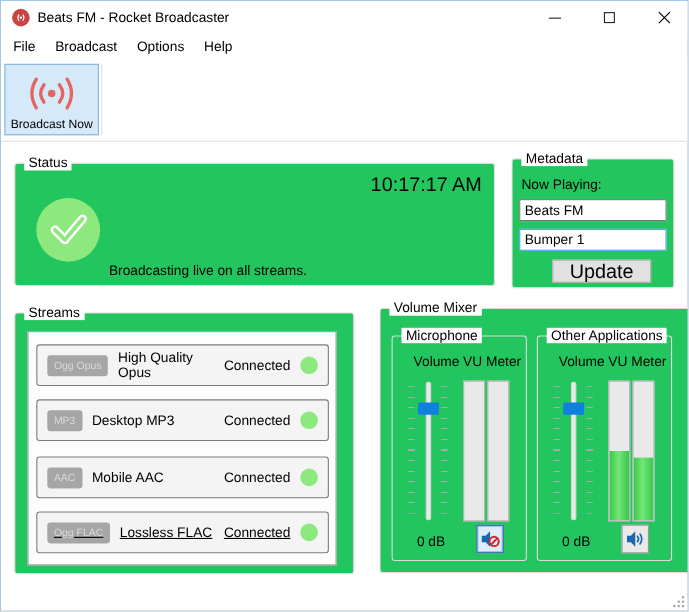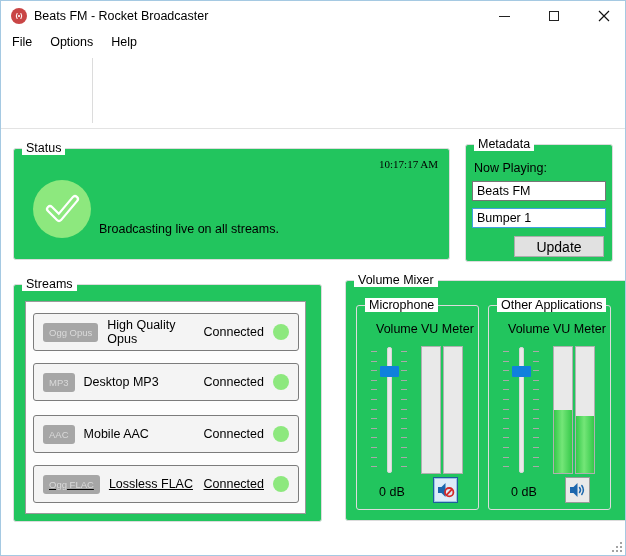--- a/index.html
+++ b/index.html
@@ -27,34 +27,34 @@
     background:#d5e9f8; border:1px solid #84b6da; display:flex; flex-direction:column;
     align-items:center; justify-content:flex-end; padding-bottom:3px; }
   .broadcast-btn .bicon { position:absolute; top:9px; left:50%; transform:translateX(-50%); }
   .broadcast-btn .blabel { font-size:11px; }
   .toolbar-sep { position:absolute; left:91px; top:2px; width:1px; height:65px; background:#dcdcdc; }
   
   .groupbox { position:absolute; border:1px solid #dcdcdc; border-radius:3px; background:#22c55e; }
   .gb-label { position:absolute; top:-8px; left:8px; background:#fff; padding:0 4px; font-size:12.5px; white-space:nowrap; }
   
   #status-box { left:12px; top:147px; width:437px; height:112px; }
-  .status-time { position:absolute; right:11px; top:9px; font-size:11px;font-family:Liberation Serif, serif; }
+  .status-time { position:absolute; right:11px; top:9px; font-size:18px; }
   .status-circle { position:absolute; left:19px; top:31px; width:58px; height:58px; border-radius:50%; background:#8de87e;
     display:flex; align-items:center; justify-content:center; }
   .status-headline { position:absolute; left:83px; top:21px; font-size:37px; }
-  .status-sub { position:absolute; left:85px; top:73px; font-size:12.5px; }
+  .status-sub { position:absolute; left:85px; top:90px; font-size:12.5px; }
   
   #meta-box { left:464px; top:143px; width:148px; height:118px; }
   .meta-nowplaying { position:absolute; left:8px; top:16px; }
   .meta-input { position:absolute; left:6px; width:134px; height:20px; border:1px solid #767676;
     font-family:"Liberation Sans",sans-serif; font-size:12.5px; padding:0 4px; background:#fff; }
   #meta-input-station { top:36px; }
   #meta-input-track { top:63px; border:1px solid #42a0e0; }
-  .update-btn { position:absolute; left:48px; top:91px; width:90px; height:21px; background:#e1e1e1;
-    border:1px solid #adadad; font-family:"Liberation Sans",sans-serif; font-size:14px; }
+  .update-btn { position:absolute; left:36px; top:91px; width:90px; height:21px; background:#e1e1e1;
+    border:1px solid #adadad; font-family:"Liberation Sans",sans-serif; font-size:18px; }
   
   #streams-box { left:12px; top:283px; width:309px; height:238px; }
   .streams-panel { position:absolute; left:11px; top:16px; width:281px; height:213px; border:1px solid #9a9a9a; background:#fdfdfd; }
   .stream-row { position:absolute; left:7px; width:266px; height:38px; border:1px solid #7c7c7c; border-radius:3px;
     background:#f4f4f4; display:flex; align-items:center; padding:0 9px; }
   .stream-row:nth-of-type(1){ top:11px; } .stream-row:nth-of-type(2){ top:61px; }
   .stream-row:nth-of-type(3){ top:113px; } .stream-row:nth-of-type(4){ top:163px;text-decoration:underline; }
   .stream-badge { background:#a6a6a6; color:#dadada; border-radius:3px; font-size:9.5px; padding:4px 6px; margin-right:9px; white-space:nowrap; }
   .stream-name { font-size:12.5px; }
   .stream-status { margin-left:auto; font-size:12.5px; margin-right:9px;text-align:right; }
@@ -105,25 +105,38 @@
       </div>
     <div class="winbtn btn-close">
       <svg width="12" height="12" viewBox="0 0 12 12">
         <path d="M1,1 L11,11 M11,1 L1,11" stroke="#111" stroke-width="1.2"></path>
       </svg>
     </div>
   </div>
 
   <div class="menubar">
     <span class="menu-item">File</span>
+    <span class="menu-item">Broadcast</span>
     <span class="menu-item">Options</span>
     <span class="menu-item">Help</span>
   </div>
 
   <div class="toolbar">
+    <div class="broadcast-btn">
+      <span class="bicon">
+        <svg width="48" height="34" viewBox="0 0 48 34">
+          <circle cx="24" cy="17" r="3.4" fill="#e4645f"></circle>
+          <path d="M17,9 Q11,17 17,25" stroke="#e4645f" stroke-width="3" fill="none" stroke-linecap="round"></path>
+          <path d="M10,4 Q2,17 10,30" stroke="#e4645f" stroke-width="3" fill="none" stroke-linecap="round"></path>
+          <path d="M31,9 Q37,17 31,25" stroke="#e4645f" stroke-width="3" fill="none" stroke-linecap="round"></path>
+          <path d="M38,4 Q46,17 38,30" stroke="#e4645f" stroke-width="3" fill="none" stroke-linecap="round"></path>
+        </svg>
+      </span>
+      <span class="blabel">Broadcast Now</span>
+    </div>
     <div class="toolbar-sep"></div>
   </div>
 
   <div class="groupbox" id="status-box">
     <span class="gb-label">Status</span>
     <span class="status-time">10:17:17 AM</span>
     <div class="status-circle">
       <svg width="40" height="34" viewBox="0 0 40 34">
         <path d="M8,17 L17,26 L33,7" stroke="#fff" stroke-width="8" fill="none" stroke-linecap="round" stroke-linejoin="round"></path>
         <path d="M8,17 L17,26 L33,7" stroke="#8de87e" stroke-width="3.5" fill="none" stroke-linecap="round" stroke-linejoin="round"></path>

